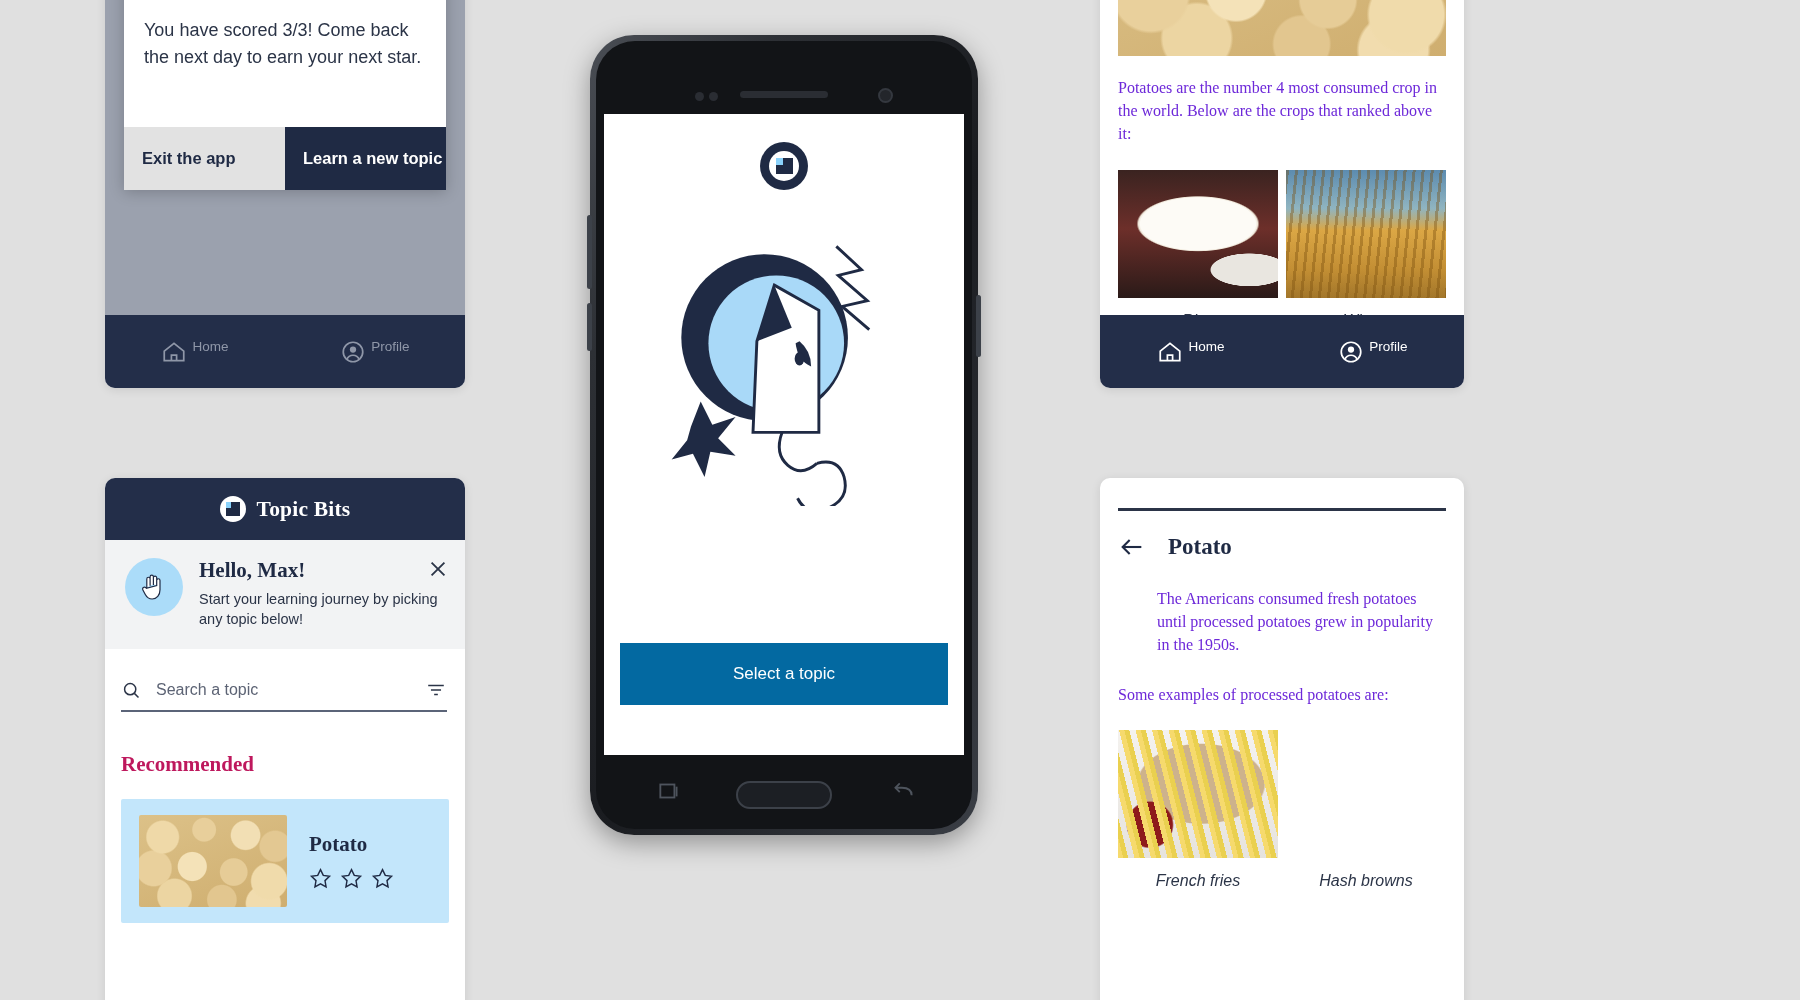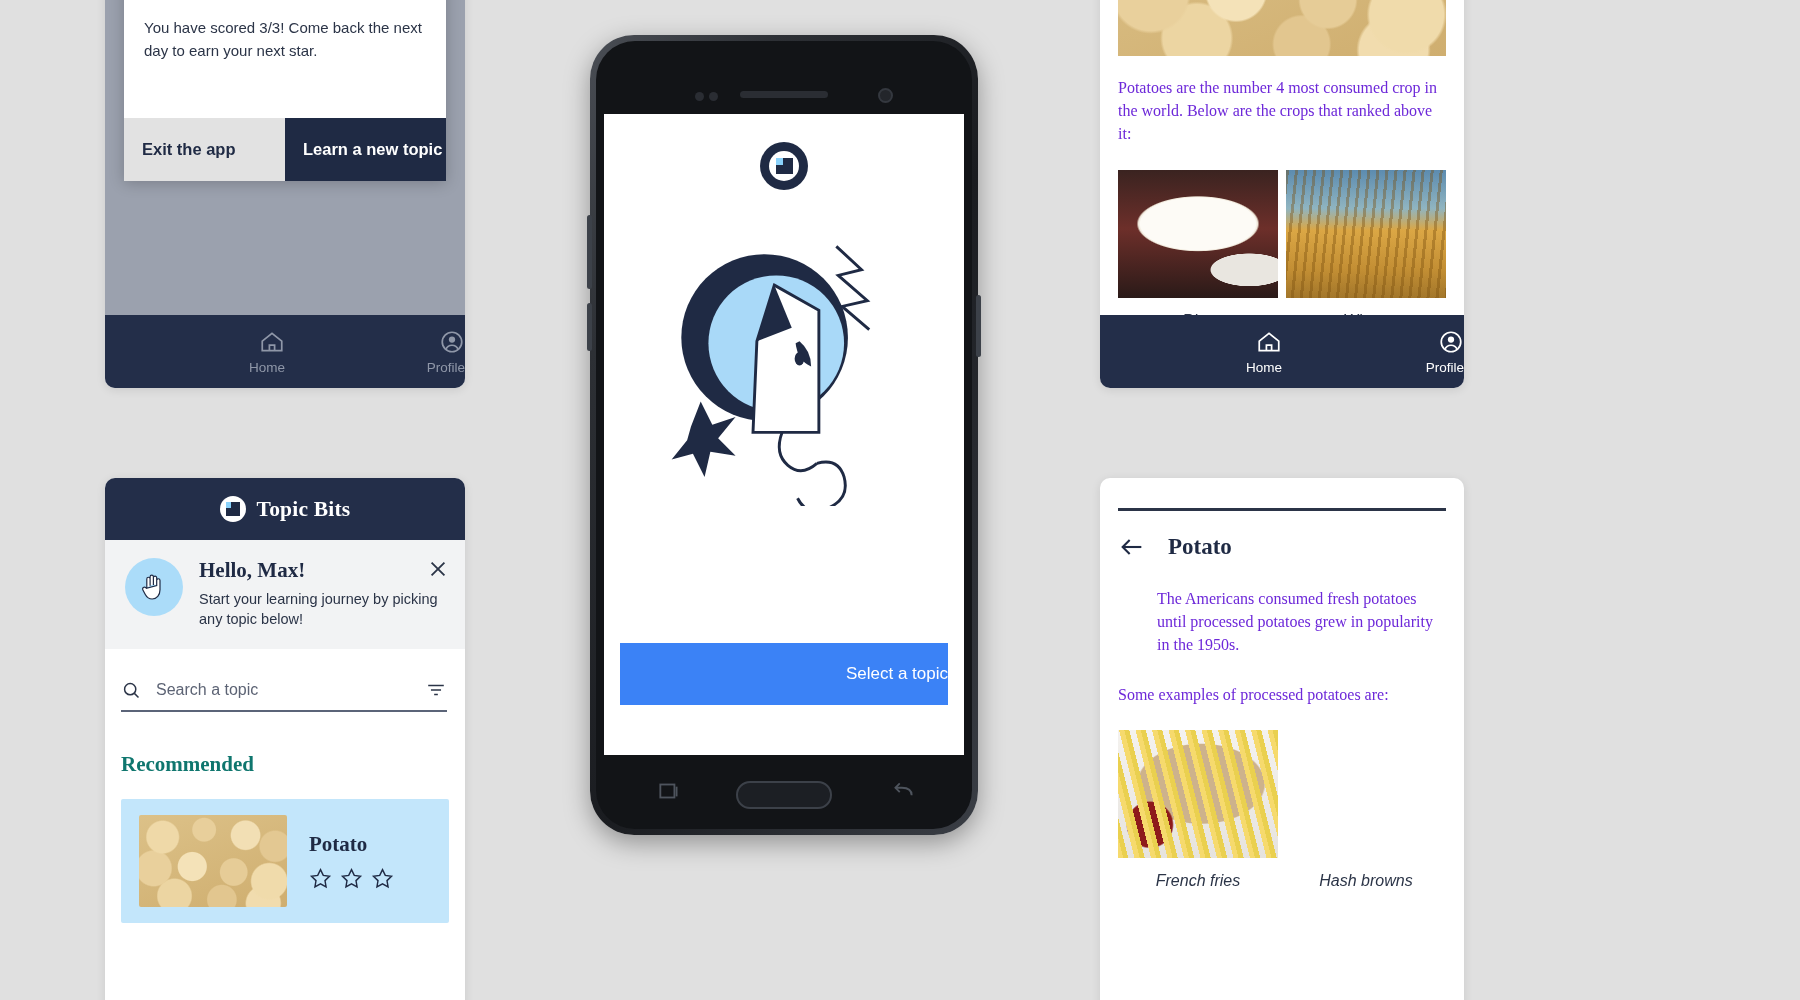--- a/index.html
+++ b/index.html
@@ -26,43 +26,43 @@
     left:105px; top:-95px; width:360px; height:483px;
   }
   .scrim { position:absolute; inset:0; background:#9ba1ae; }
   .dialog {
     position:absolute; left:19px; top:0; width:322px;
     background:#fff; box-shadow:0 2px 14px rgba(0,0,0,.22);
   }
   .dialog-body { padding:26px 20px 56px 20px; }
   .dialog-star { display:block; margin:0 auto 0 auto; }
   .dialog-msg {
-    font-size:15px; line-height:1.5; color:#2b3447;
+    font-size:18px; line-height:1.5; color:#2b3447;
     padding:0 0 0 0; margin-top:14px;
   }
   .dialog-actions { display:flex; width:100%; }
   .btn-secondary {
     flex:1 1 50%; background:#e2e2e2; color:#1f2a44;
     font-size:16.5px; font-weight:bold;
     padding:22px 0 22px 18px; text-align:left; border:none; cursor:pointer;
   }
   .btn-primary {
     flex:1 1 50%; background:#1f2a44; color:#fff;
     font-size:16.5px; font-weight:bold;
     padding:22px 0 22px 18px; text-align:left; border:none; cursor:pointer;
   }
 
   
   .bottom-nav {
     position:absolute; left:0; right:0; bottom:0; height:73px;
     background:#232e49; display:flex; align-items:center;
   }
   .nav-item {
-    flex:1 1 50%; display:flex; flex-direction:column;
-    align-items:flex-end; justify-content:center; gap:5px; cursor:pointer;
+    flex:1 1 50%; display:flex; 
+    align-items:flex-start; justify-content:center; gap:5px; cursor:pointer;
   }
   .nav-label { font-size:13.5px; }
   .nav-muted { color:#8f97a8; }
   .nav-active { color:#ffffff; }
 
   
   #card-topic-list {
     left:105px; top:478px; width:360px; height:560px;
   }
   .appbar {
@@ -98,21 +98,21 @@
   }
   .search-underline { height:2px; background:#5b6478; margin:0 18px 0 16px; }
   .search-input {
     flex:1 1 auto; border:none; outline:none; background:transparent;
     font-size:16px; color:#2b3447; font-family:"Liberation Sans", sans-serif;
   }
   .search-input::placeholder { color:#5c6374; }
   .filter-btn { flex:0 0 auto; cursor:pointer; color:#2b3447; }
 
   .section-title {
-    font-size:21px; font-weight:bold; color:#0f766e;
+    font-size:21px; font-weight:bold; color:#be185d;
     margin:40px 4px 0 16px;
   }
   .topic-card {
     margin:22px 16px 0 16px; background:#c3e6fb;
     display:flex; align-items:center; gap:22px;
     padding:16px 16px 16px 18px; cursor:pointer; border-radius:2px;
   }
   .topic-thumb {
     width:148px; height:92px; flex:0 0 auto; border-radius:2px;
     overflow:hidden; position:relative;
@@ -174,22 +174,22 @@
   .logo-on-light .logo-inner {
     position:absolute; left:9px; top:9px; width:30px; height:30px;
     border-radius:50%; background:#fff;
   }
   .screen-title {
     text-align:center; font-size:34px; font-weight:bold; color:#1f2a44;
     line-height:1.28; margin-top:20px; letter-spacing:-.2px;
   }
   .screen-cta {
     position:absolute; left:16px; right:16px; bottom:50px;
-    background:#3b82f6; color:#fff; border:none; cursor:pointer;
-    font-size:17px; padding:21px 0; text-align:right;
+    background:#0369a1; color:#fff; border:none; cursor:pointer;
+    font-size:17px; padding:21px 0; text-align:center;
     font-family:"Liberation Sans", sans-serif;
   }
 
   
   #card-crop-info {
     left:1100px; top:-118px; width:364px; height:506px;
   }
   .body-pad { padding:26px 18px 0 18px; }
   .para { font-size:16px; line-height:1.45; color:#6d28d9;font-family:Liberation Serif, serif; }
   .img-grid { display:flex; gap:8px; margin-top:24px; }

